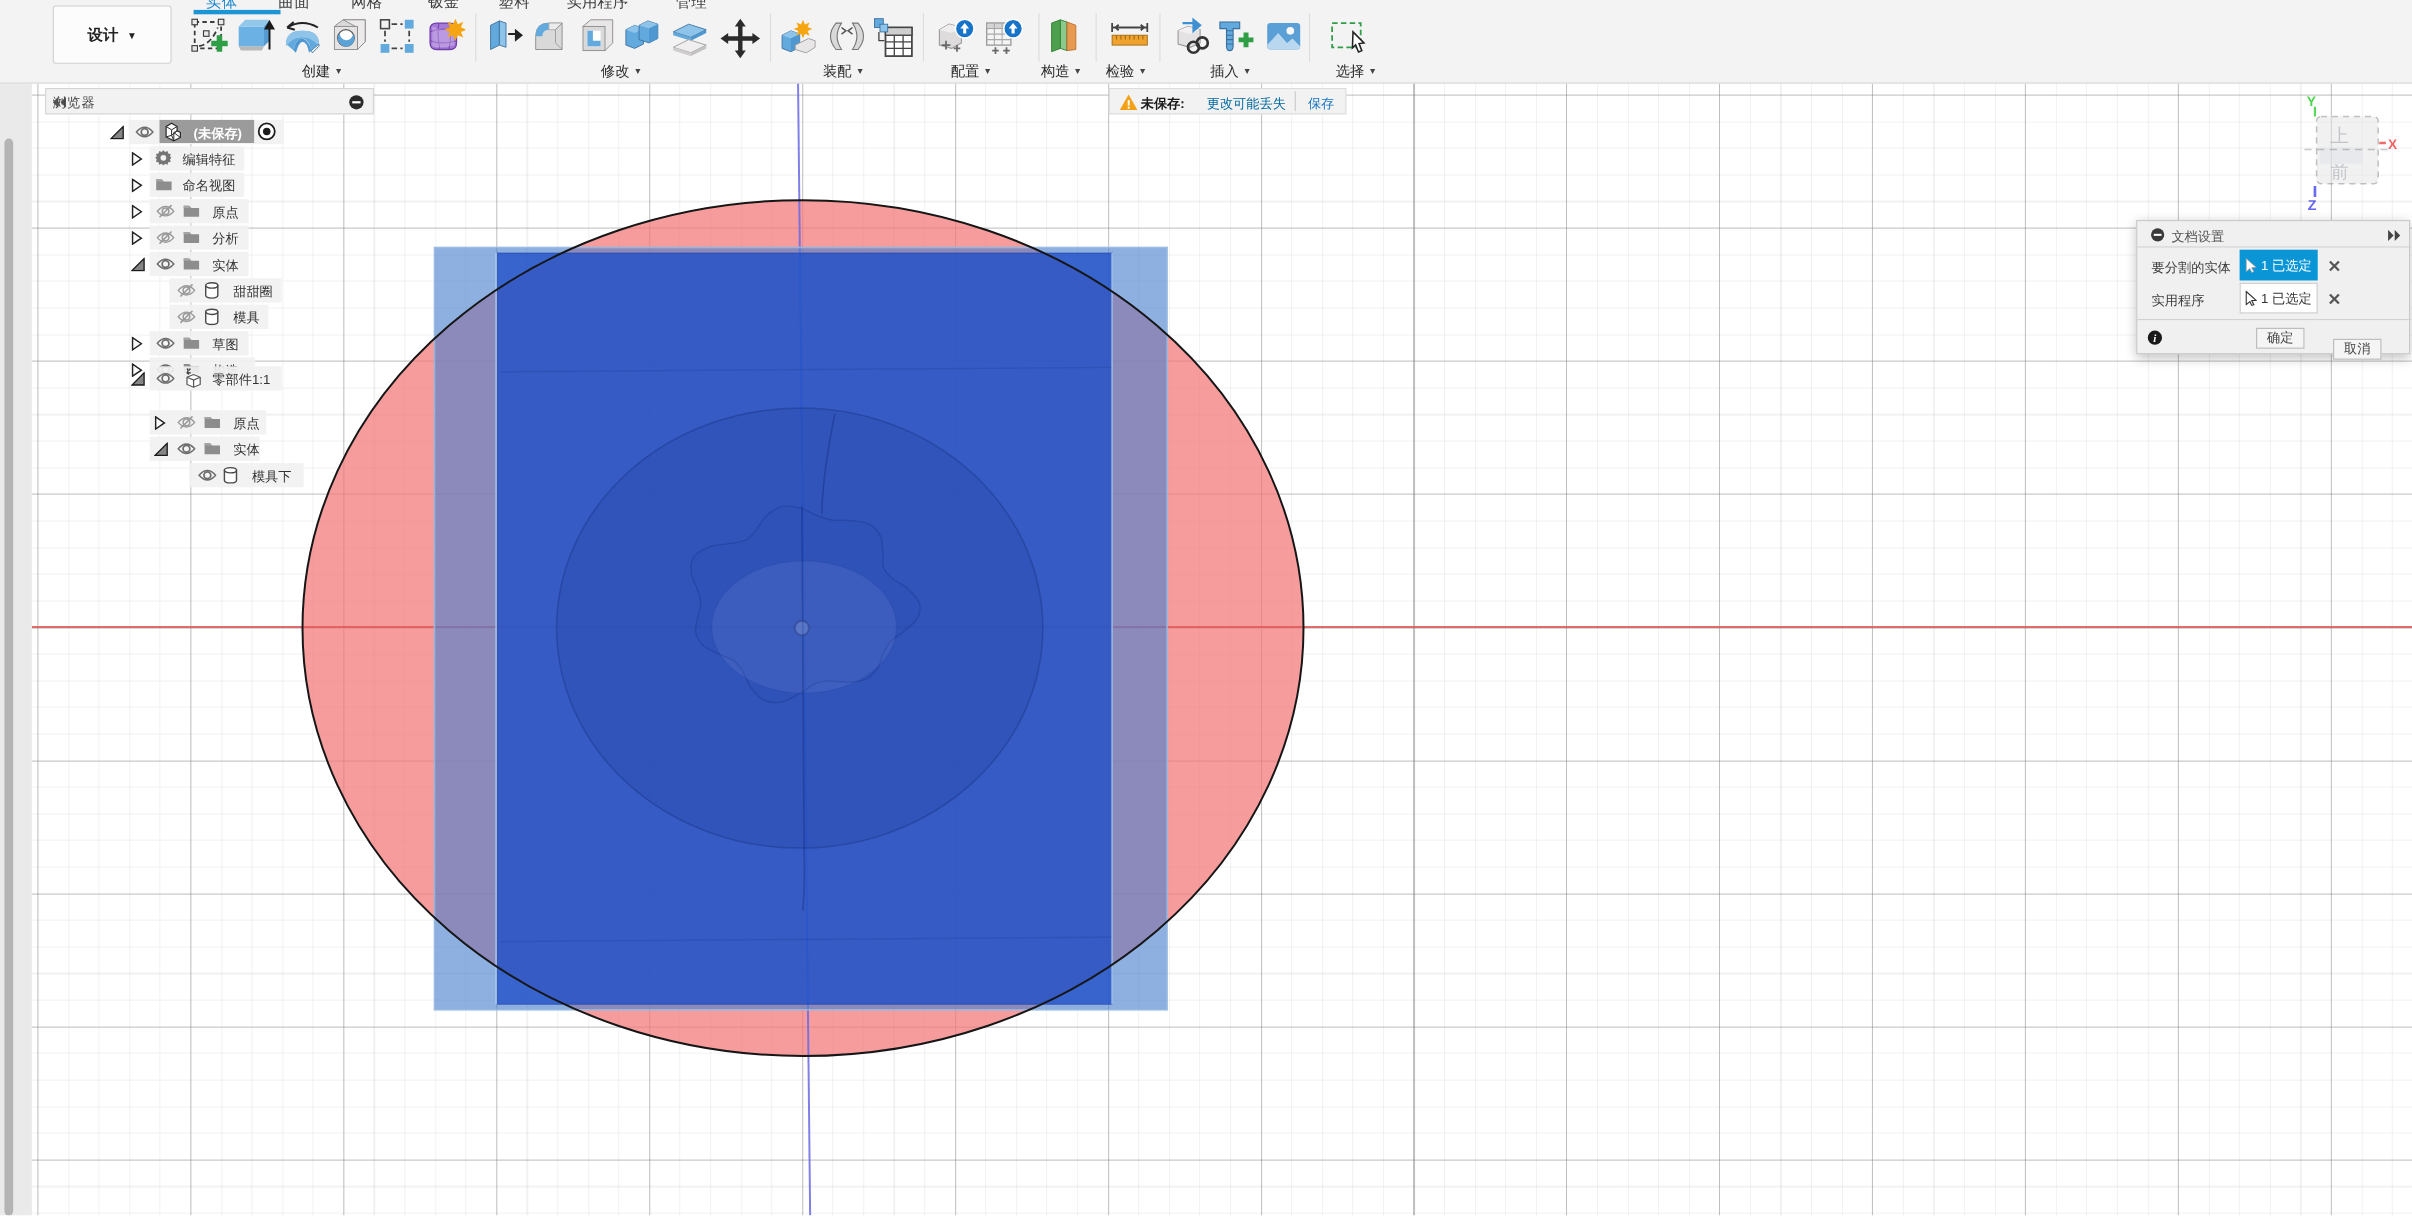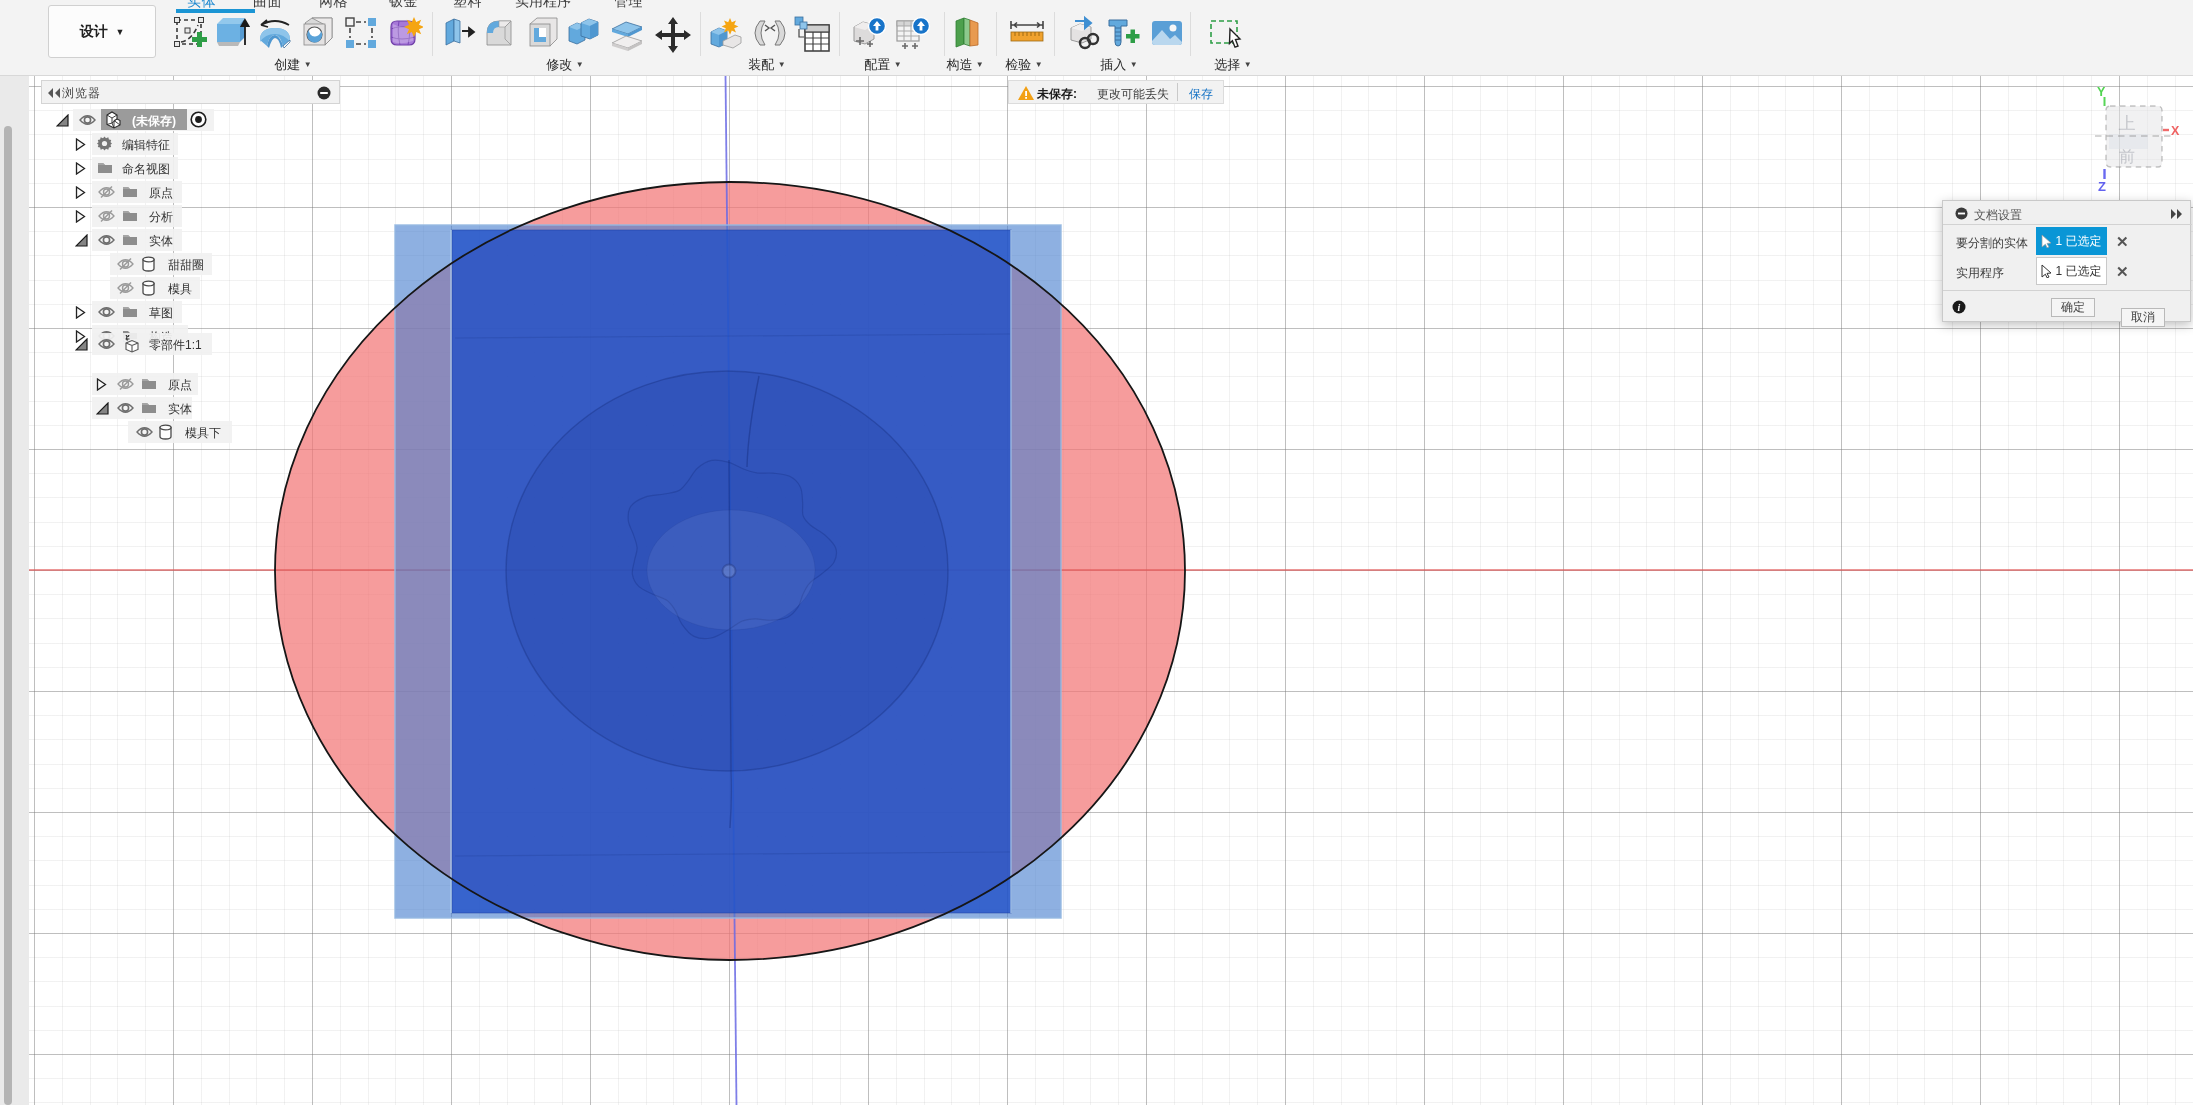--- a/index.html
+++ b/index.html
@@ -25,22 +25,22 @@
   #tabline{position:absolute;left:176px;top:9px;width:79px;height:4px;background:#1b95d4;}
   #designbtn{position:absolute;left:48px;top:5px;width:106px;height:51px;background:#fcfcfc;border:1px solid #d0d0d0;border-radius:3px;
     display:flex;align-items:center;justify-content:center;font-size:14px;color:#222;font-weight:bold;}
   .glabel{position:absolute;top:56px;font-size:13px;color:#2a2a2a;white-space:nowrap;transform:translateX(-50%);}
   .glabel .dd{font-size:8px;color:#444;vertical-align:2px;}
   .tdiv{position:absolute;top:12px;width:1px;height:44px;background:#dcdcdc;}
   .ticon{position:absolute;top:15px;}
   
   #browser{position:absolute;left:0;top:0;width:420px;height:460px;font-size:12px;color:#333;}
   #bhead{position:absolute;left:41px;top:80px;width:299px;height:24px;background:#f2f2f2;border:1px solid #d4d4d4;box-sizing:border-box;}
-  #bhead .t{position:absolute;left:20px;top:4px;color:#444;letter-spacing:1px;font-family:Liberation Serif, serif;}
-  .brow{position:absolute;height:22px;}
+  #bhead .t{position:absolute;left:6px;top:4px;color:#444;letter-spacing:1px;font-family:Liberation Serif, serif;}
+  .brow{position:absolute;height:22px;margin-left:44px;}
   .rowbg{position:absolute;top:0;height:22px;background:rgba(241,241,241,0.92);}
   .bicon{position:absolute;top:3px;}
   .btxt{position:absolute;top:4px;white-space:nowrap;}
   
   #warnbar{position:absolute;left:1008px;top:80px;width:216px;height:24px;background:#f2f2f2;border:1px solid #dcdcdc;box-sizing:border-box;font-size:12px;}
   
   #dialog{position:absolute;left:1942px;top:200px;width:249px;height:122px;background:#f0f0f0;border:1px solid #c9c9c9;box-sizing:border-box;box-shadow:0 3px 10px rgba(0,0,0,0.25);font-size:12px;color:#3c3c3c;}
   .selbtn{position:absolute;left:93px;width:71px;height:28px;box-sizing:border-box;display:flex;align-items:center;justify-content:center;gap:3px;font-size:12px;}
   .xmark{position:absolute;left:173px;width:14px;height:14px;color:#555;font-size:15px;font-weight:bold;}
   .dlgbtn{position:absolute;top:97px;width:44px;height:19px;background:#f5f5f5;border:1px solid #b9b9b9;box-sizing:border-box;text-align:center;line-height:17px;font-size:12px;color:#444;}
@@ -473,21 +473,21 @@
         <span class="btxt" style="left:185px;">模具下</span>
       </div>
   </div>
   <div id="warnbar">
     <svg width="18" height="16" viewBox="0 0 18 16" style="position:absolute;left:8px;top:4px;">
         <path d="M9,1 L17,15 L1,15 Z" fill="#f2a015"></path>
         <rect x="8.2" y="6" width="1.8" height="5" fill="#fff"></rect>
         <rect x="8.2" y="12" width="1.8" height="1.8" fill="#fff"></rect>
       </svg>
     <span style="position:absolute;left:28px;top:5px;font-weight:bold;color:#1a1a1a;">未保存:</span>
-    <span style="position:absolute;left:88px;top:5px;color:#404040;font-family:Liberation Mono, monospace;">更改可能丢失</span>
+    <span style="position:absolute;left:88px;top:5px;color:#0369a1;font-family:Liberation Mono, monospace;">更改可能丢失</span>
     <div style="position:absolute;left:168px;top:2px;width:1px;height:18px;background:#c9c9c9;"></div>
     <span style="position:absolute;left:180px;top:5px;color:#1774c5;">保存</span>
   </div>
   <div id="viewcube">
     <svg width="120" height="120" viewBox="0 0 120 120" style="position:absolute;left:2075px;top:78px;">
       <rect x="31" y="28" width="56" height="61" rx="4" fill="rgba(228,228,230,0.5)" stroke="rgba(110,110,110,0.4)" stroke-width="1.4" stroke-dasharray="5.5 4.5"></rect>
       <rect x="34" y="56" width="39" height="15" fill="rgba(220,223,231,0.45)"></rect>
       <line x1="20" y1="58" x2="100" y2="58" stroke="rgba(110,110,110,0.38)" stroke-width="1.4" stroke-dasharray="6.5 5"></line>
       <text x="52" y="51" font-size="17" fill="rgba(128,133,145,0.4)" text-anchor="middle" font-family="Liberation Sans">上</text>
       <text x="52" y="84" font-size="16" fill="rgba(128,133,145,0.4)" text-anchor="middle" font-family="Liberation Sans">前</text>

